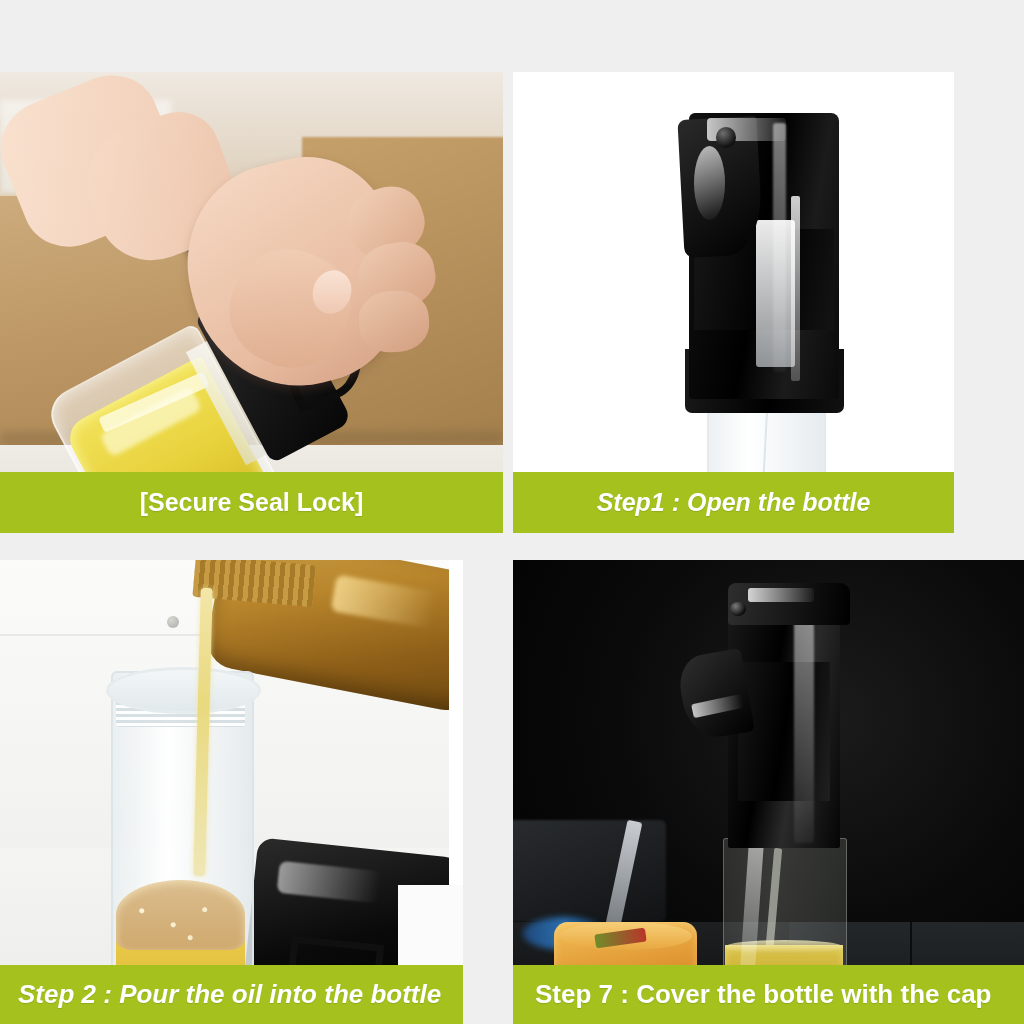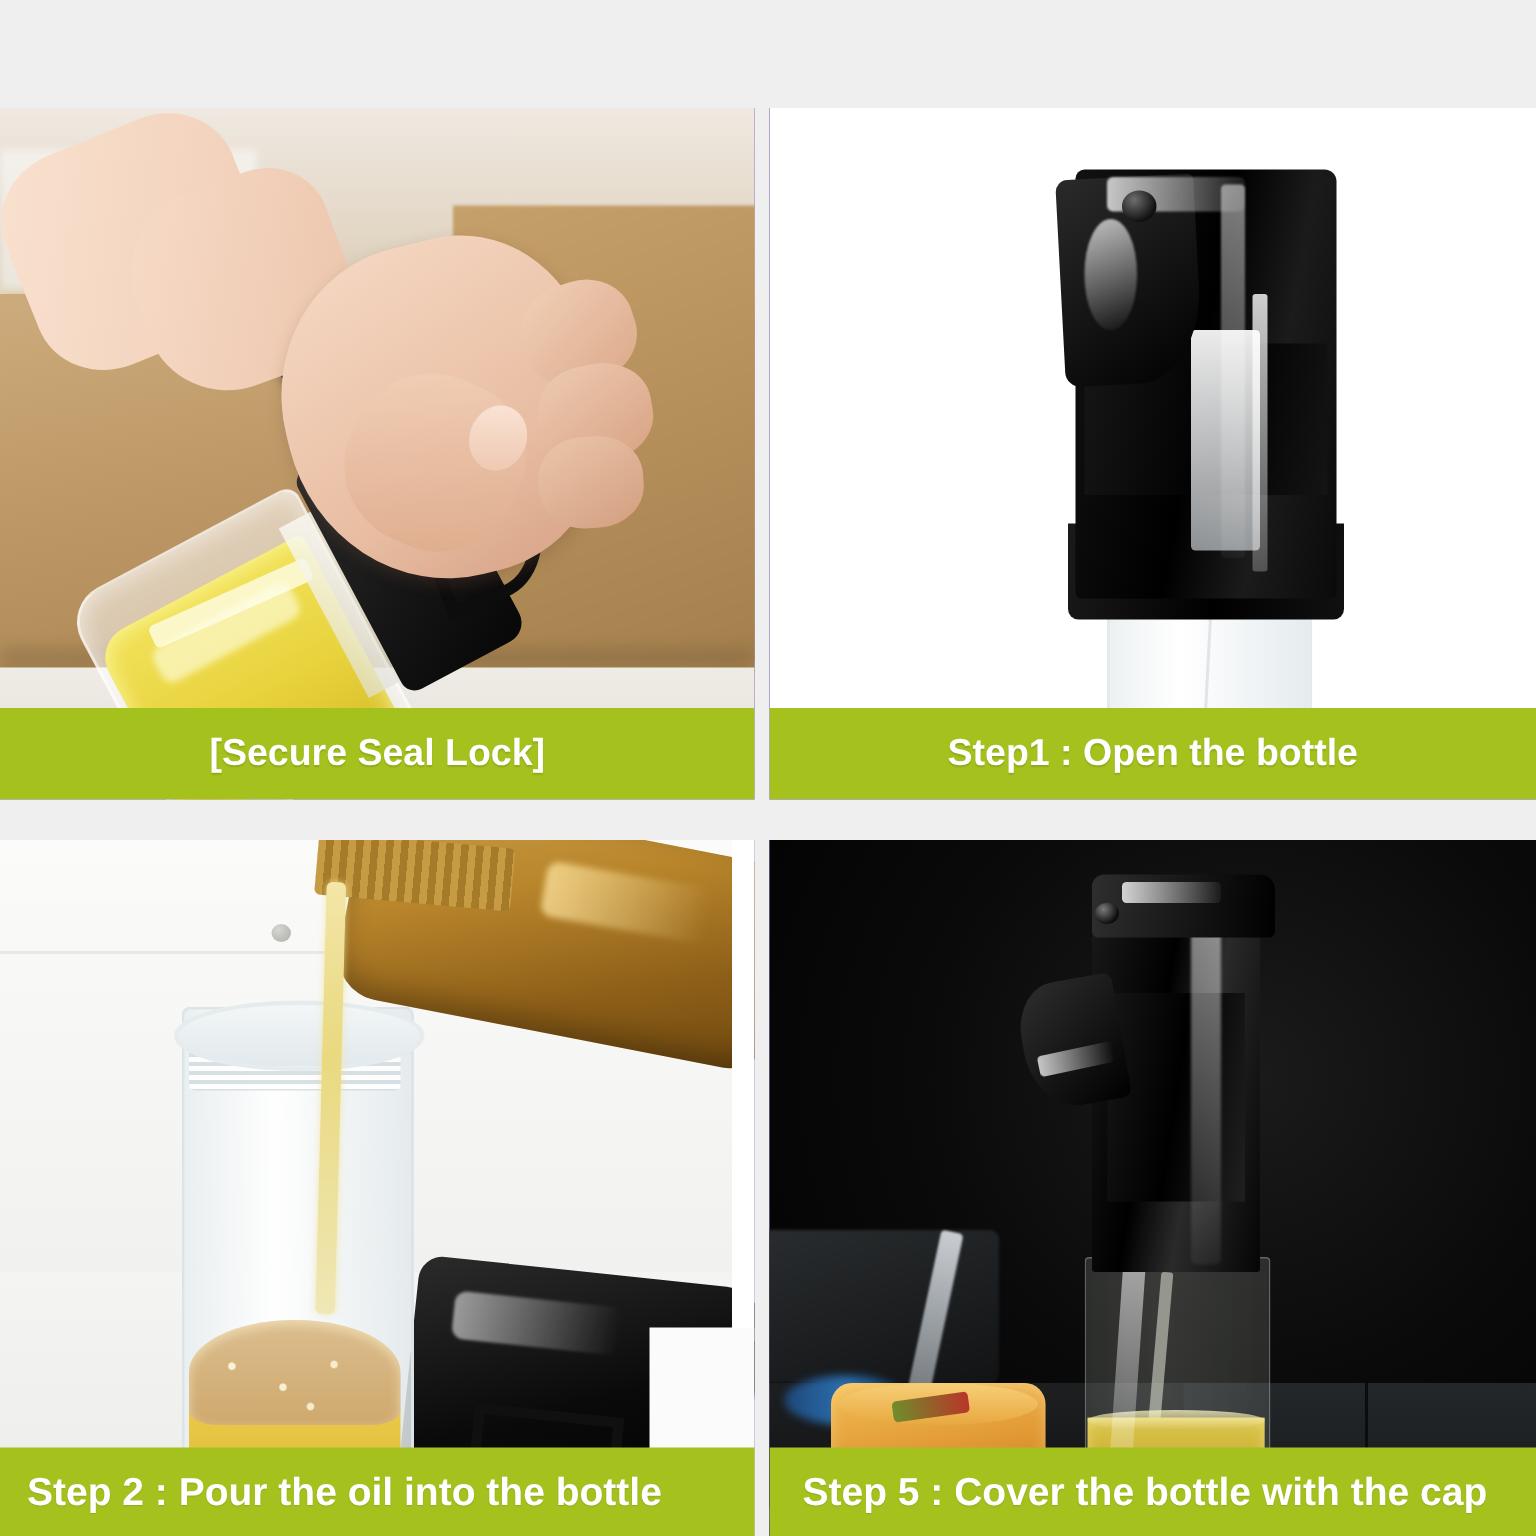--- a/index.html
+++ b/index.html
@@ -24,24 +24,24 @@
     font-size:56px;
     line-height:58px;
     letter-spacing:-0.5px;
     color:#0b0b0b;
     transform:scaleX(0.93);
     transform-origin:center;
     white-space:nowrap;
   }
 
   
-  .panel{position:absolute;overflow:hidden;background:#4c1d95;}
+  .panel{position:absolute;overflow:hidden;background:#b91c1c;}
   .p-tl{left:0;   top:72px; width:503px; height:461px;}
-  .p-tr{left:513px;top:72px;width:511px; height:461px;}
-  .p-bl{left:0;   top:560px;width:503px; height:464px;}
+  .p-tr{left:513px;top:72px;width:441px; height:461px;font-style:italic;}
+  .p-bl{left:0;   top:560px;width:463px; height:464px;font-style:italic;}
   .p-br{left:513px;top:560px;width:511px;height:464px;}
 
   .photo{position:absolute;left:0;top:0;width:100%;height:100%;overflow:hidden;}
 
   
   .caption{
     position:absolute;left:0;bottom:0;width:100%;
     background:#a4c11e;
     display:flex;align-items:center;justify-content:center;
     color:#ffffff;
@@ -409,17 +409,17 @@
         <div class="s4-sprayWaist"></div>
         <div class="s4-sprayGloss"></div>
         <div class="s4-trigger"></div>
         <div class="s4-trigGloss"></div>
         <div class="s4-sprayTop"></div>
         <div class="s4-topGloss"></div>
         <div class="s4-dial"></div>
       </div>
     </div>
     <div class="caption">
-      <span>Step 5 : Cover the bottle with the cap</span>
+      <span>Step 7 : Cover the bottle with the cap</span>
     </div>
   </div>
 
 </div>
 
 </body></html>

